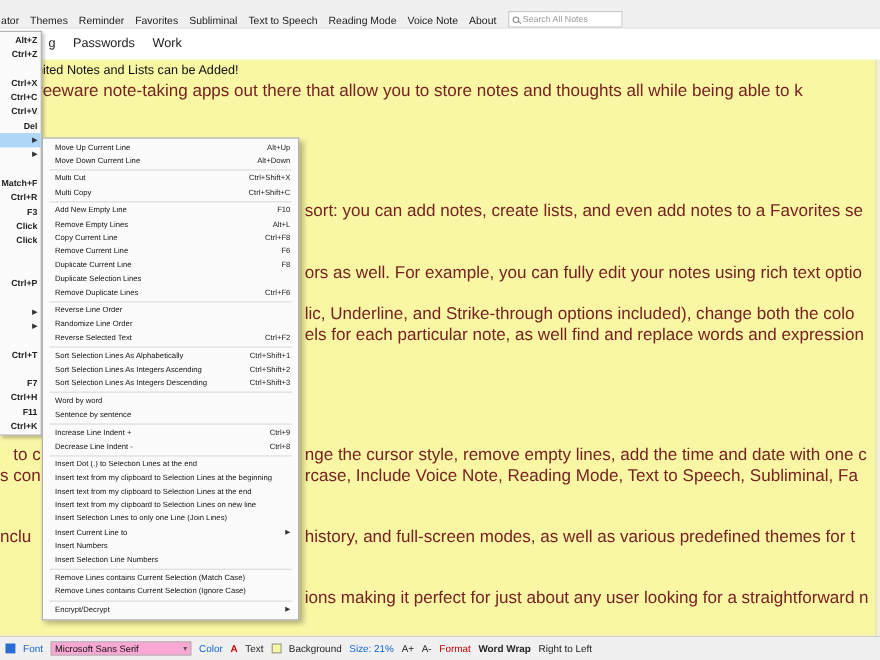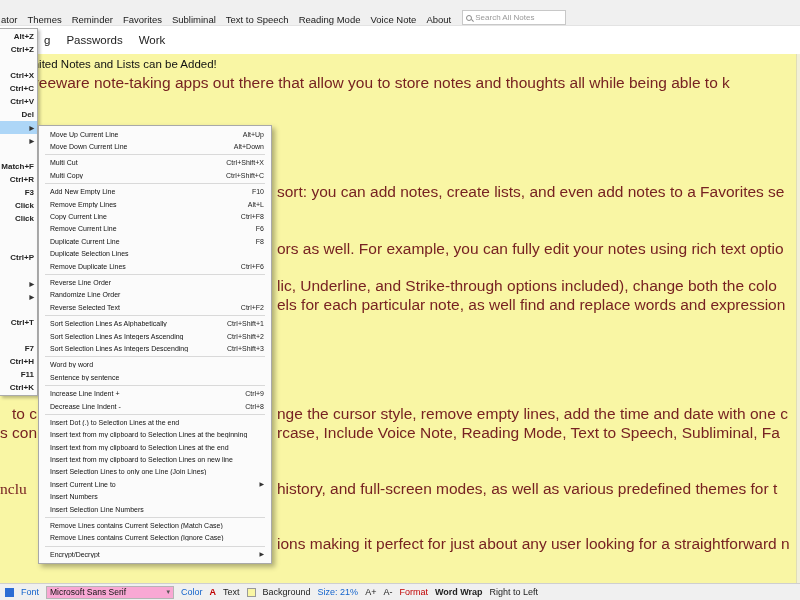--- a/index.html
+++ b/index.html
@@ -45,21 +45,21 @@
   .submenu { position:absolute; left:38px; top:125px; width:234px; background:#fbfbfb;
              border:1px solid #a9a9a9; box-shadow:3px 3px 5px rgba(0,0,0,.3); z-index:11; padding:2px 0; }
   .sm-item { height:12.4px; display:flex; align-items:center; padding:0 7px 0 11px;
              font-size:7px; color:#111; white-space:nowrap; }
   .sm-label { flex:1; overflow:hidden; }
   .sm-shortcut { margin-left:8px; color:#222; }
   .sm-arrow { font-size:6px; margin-left:5px; color:#333; line-height:1; }
   .sm-sep { height:1px; background:#d9d9d9; margin:1.5px 6px; }
 
   
-  .statusbar { position:absolute; left:0; right:0; bottom:0; height:17px; background:#f0f0f0;
+  .statusbar { position:absolute; left:0; right:0; bottom:0; height:22px; background:#f0f0f0;
                border-top:1px solid #cfcfcf; display:flex; align-items:center; gap:7px;
                padding:0 5px; font-size:9px; color:#222; z-index:12; white-space:nowrap; }
   .sb-blue { color:var(--label-blue,#1464cc); }
   .sb-red  { color:var(--label-red,#c00000); }
   .sb-bold { font-weight:bold; }
   .sb-icon { width:9px; height:9px; background:#2b6cd4; flex:none; }
   .sb-a { color:#c00000; font-weight:bold; font-size:9px; }
   .sb-bg-icon { width:9px; height:9px; background:var(--note-bg,#f9f6a4); border:1px solid #999; flex:none; }
   .combo { width:128px; height:13px; background:#f9a8d4; border:1px solid #b5b5b5; display:flex;
            align-items:center; justify-content:space-between; padding:0 3px; font-size:8.5px; color:#111; }
@@ -101,21 +101,21 @@
   <div class="note-layer">
       <div class="note-line" style="left: 0px; top: 74px;">any freeware note-taking apps out there that allow you to store notes and thoughts all while being able to k</div>
       <div class="note-line" style="left: 277px; top: 183px;">sort: you can add notes, create lists, and even add notes to a Favorites se</div>
       <div class="note-line" style="left: 277px; top: 240px;">ors as well. For example, you can fully edit your notes using rich text optio</div>
       <div class="note-line" style="left: 277px; top: 277px;">lic, Underline, and Strike-through options included), change both the colo</div>
       <div class="note-line" style="left: 277px; top: 296px;">els for each particular note, as well find and replace words and expression</div>
       <div class="note-line" style="left: 12px; top: 405px;">to c</div>
       <div class="note-line" style="left: 277px; top: 405px;">nge the cursor style, remove empty lines, add the time and date with one c</div>
       <div class="note-line" style="left: 0px; top: 424px;">s con</div>
       <div class="note-line" style="left: 277px; top: 424px;">rcase, Include Voice Note, Reading Mode, Text to Speech, Subliminal, Fa</div>
-      <div class="note-line" style="left: 0px; top: 480px; font-family: Liberation Serif, serif;">nclu</div>
+      <div class="note-line" style="left: 0px; top: 480px;">nclu</div>
       <div class="note-line" style="left: 277px; top: 480px;">history, and full-screen modes, as well as various predefined themes for t</div>
       <div class="note-line" style="left: 277px; top: 535px;">ions making it perfect for just about any user looking for a straightforward n</div>
     </div>
 
   <div class="left-menu">
       <div class="lm-row">
         <span>Alt+Z</span>
       </div>
       <div class="lm-row">
         <span>Ctrl+Z</span>

